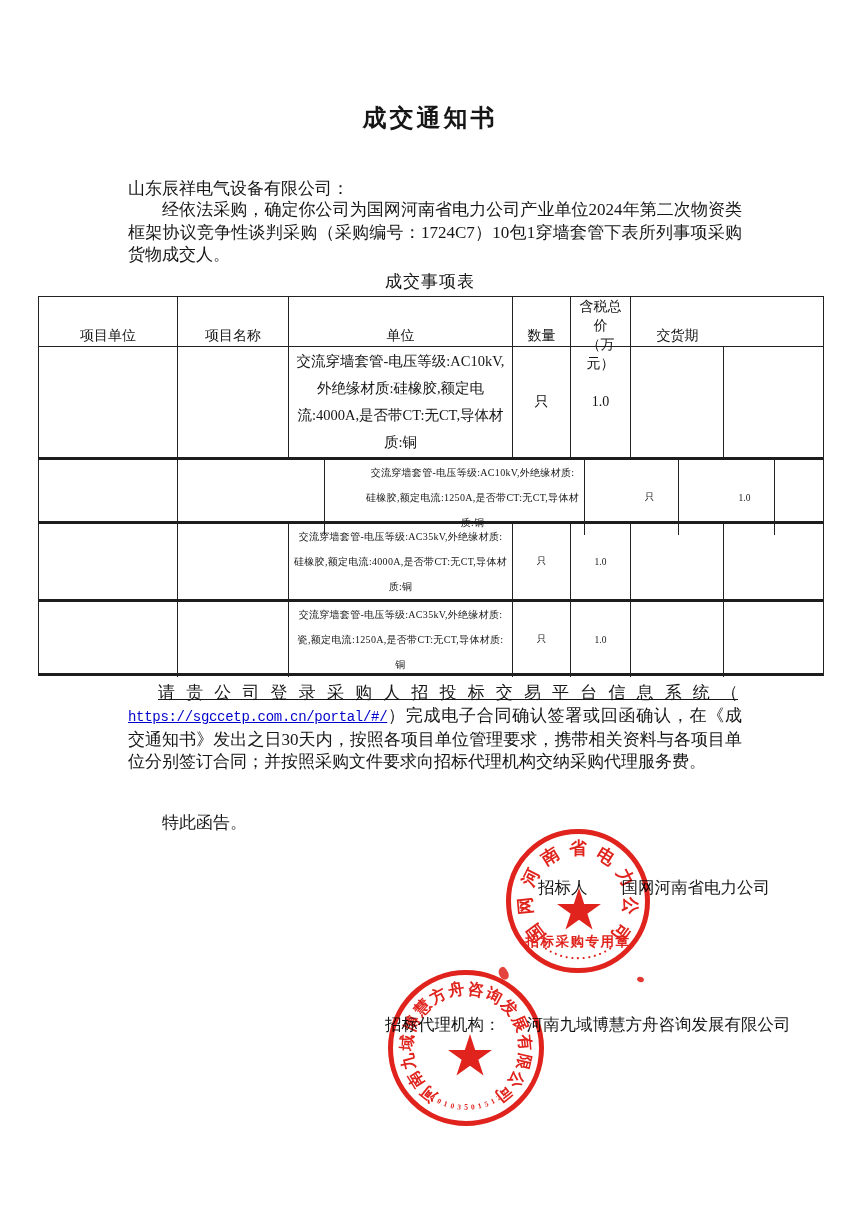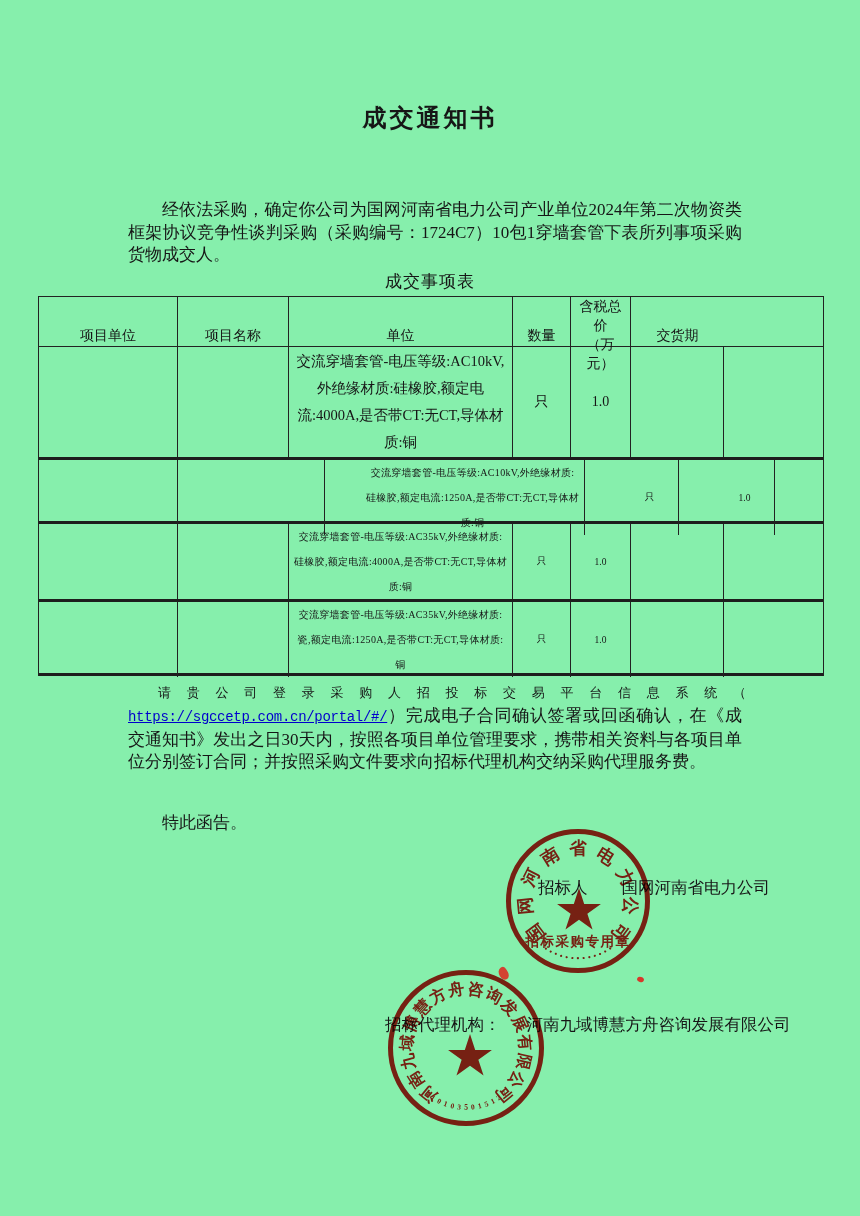--- a/index.html
+++ b/index.html
@@ -6,21 +6,21 @@
   :root{
     --red:#e0231c;
     --ink:#161616;
     --link:#0000cc;
   }
   html,body{margin:0;padding:0;background:#888;}
   .page{
     position:relative;
     width:860px;height:1216px;
     margin:0 auto;
-    background:#86efac;
+    background:#ffffff;
     font-family:"Liberation Serif","DejaVu Serif",serif;
     color:var(--ink);
     overflow:hidden;
   }
   .doc-title{
     position:absolute;top:102px;left:0;width:860px;
     text-align:center;font-size:24px;font-weight:bold;letter-spacing:3px;
   }
   .addressee{
     position:absolute;top:177px;left:128px;width:614px;
@@ -55,24 +55,25 @@
   .t-head{height:49px;border-bottom:1.5px solid #222;}
   .t-head > div{font-size:14px;line-height:19px;white-space:pre-line;}
   .row-large{height:110px;border-bottom:3px solid #1d1d1d;}
   .row-large .goods{font-size:14.5px;line-height:27px;}
   .row-large .num{font-size:14px;}
   .row-small{border-bottom:3px solid #1d1d1d;}
   .row-small .goods{font-size:10px;line-height:25px;letter-spacing:0.3px;}
   .row-small .num{font-size:9.5px;}
   .h61{height:61px;gap:36px;} .h75{height:75px;} .h71{height:71px;}
   .notice-line1{
-    position:absolute;top:682px;left:132px;width:614px;
-    font-size:13px;line-height:22.7px;
+    position:absolute;top:682px;left:124px;width:614px;
+    font-size:17px;line-height:22.7px;
     text-align:justify;text-align-last:justify;text-indent:2em;
     white-space:nowrap;
+    text-decoration:underline;
   }
   .notice-rest{
     position:absolute;top:705px;left:128px;width:614px;
     font-size:17px;line-height:22.7px;
     text-align:justify;
   }
   .notice-rest a{
     color:var(--link);
     font-family:"Liberation Mono","DejaVu Sans Mono",monospace;
     font-size:14px;letter-spacing:-0.3px;
@@ -126,20 +127,21 @@
     opacity:.85;
   }
 </style>
 </head>
 <body>
 
 <div class="page">
 
   <div class="doc-title">成交通知书</div>
 
+  <div class="addressee">山东辰祥电气设备有限公司：</div>
 
   <div class="intro">经依法采购，确定你公司为国网河南省电力公司产业单位2024年第二次物资类框架协议竞争性谈判采购（采购编号：1724C7）10包1穿墙套管下表所列事项采购货物成交人。</div>
 
   <div class="table-caption">成交事项表</div>
 
   <div class="deal-table">
     <div class="t-row t-head">
       <div>项目单位</div>
       <div>项目名称</div>
       <div>单位</div>

